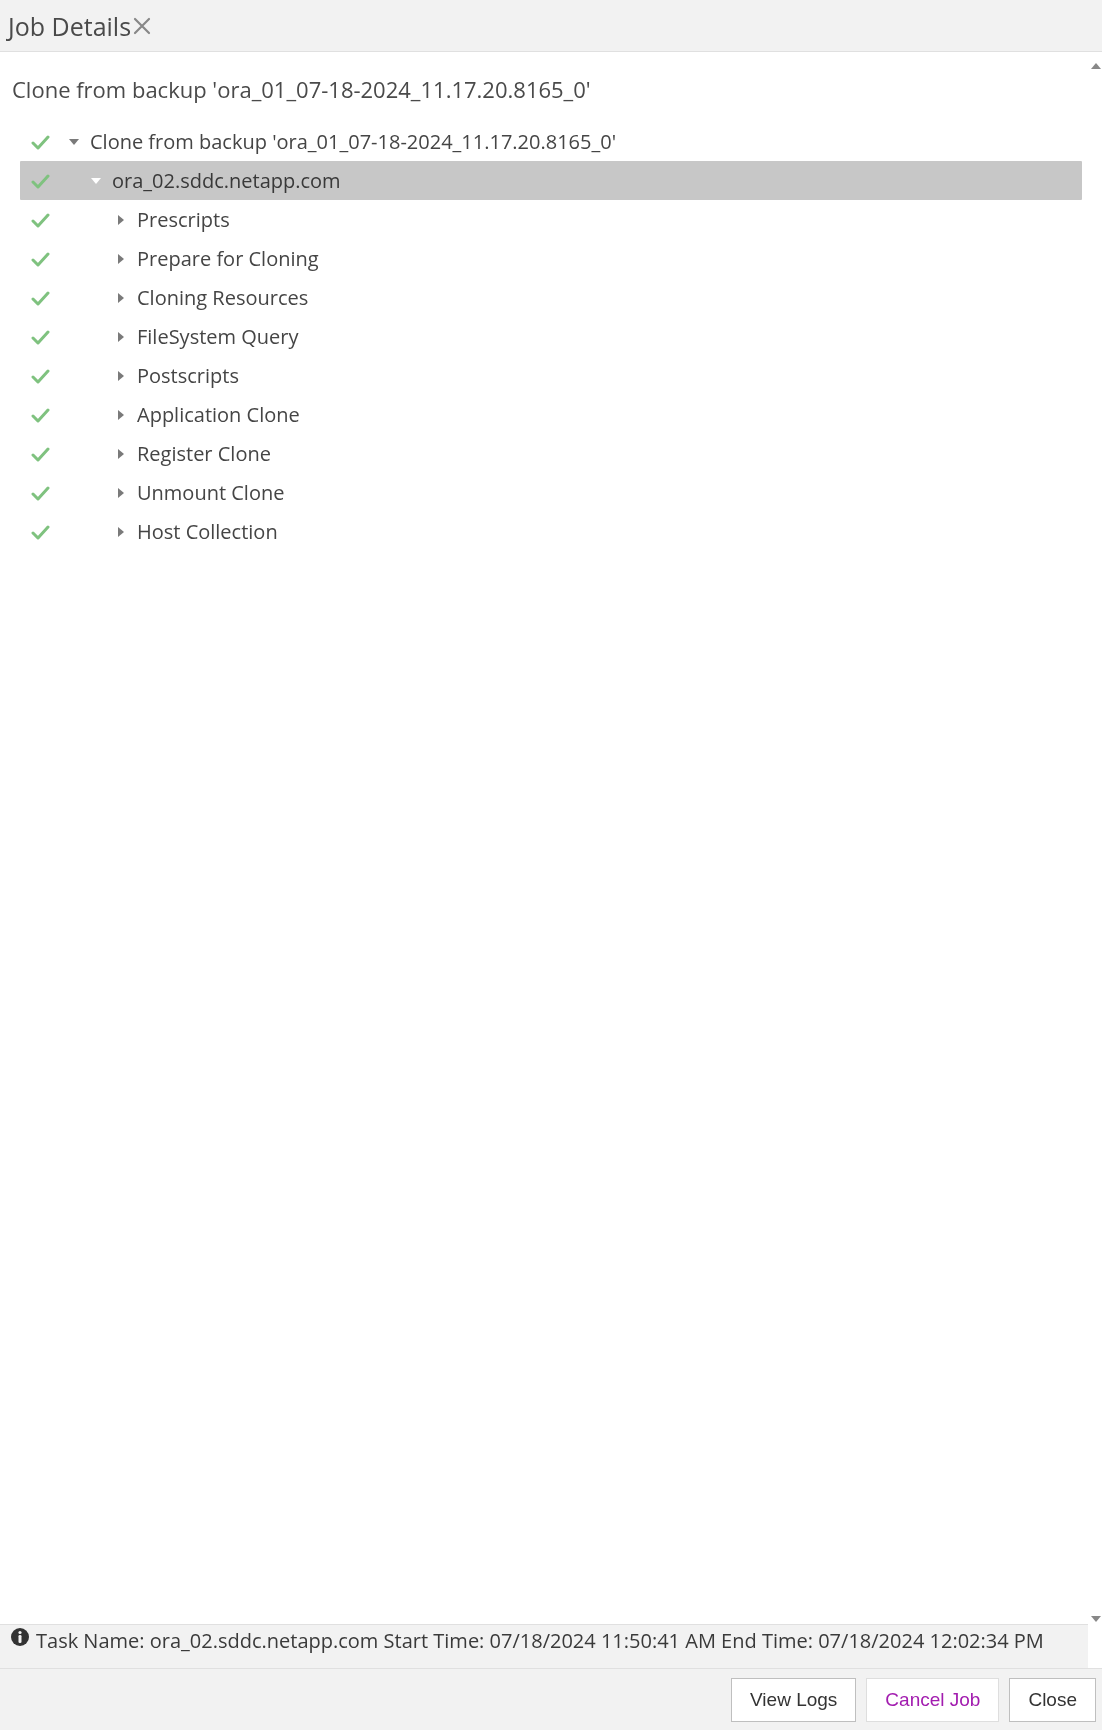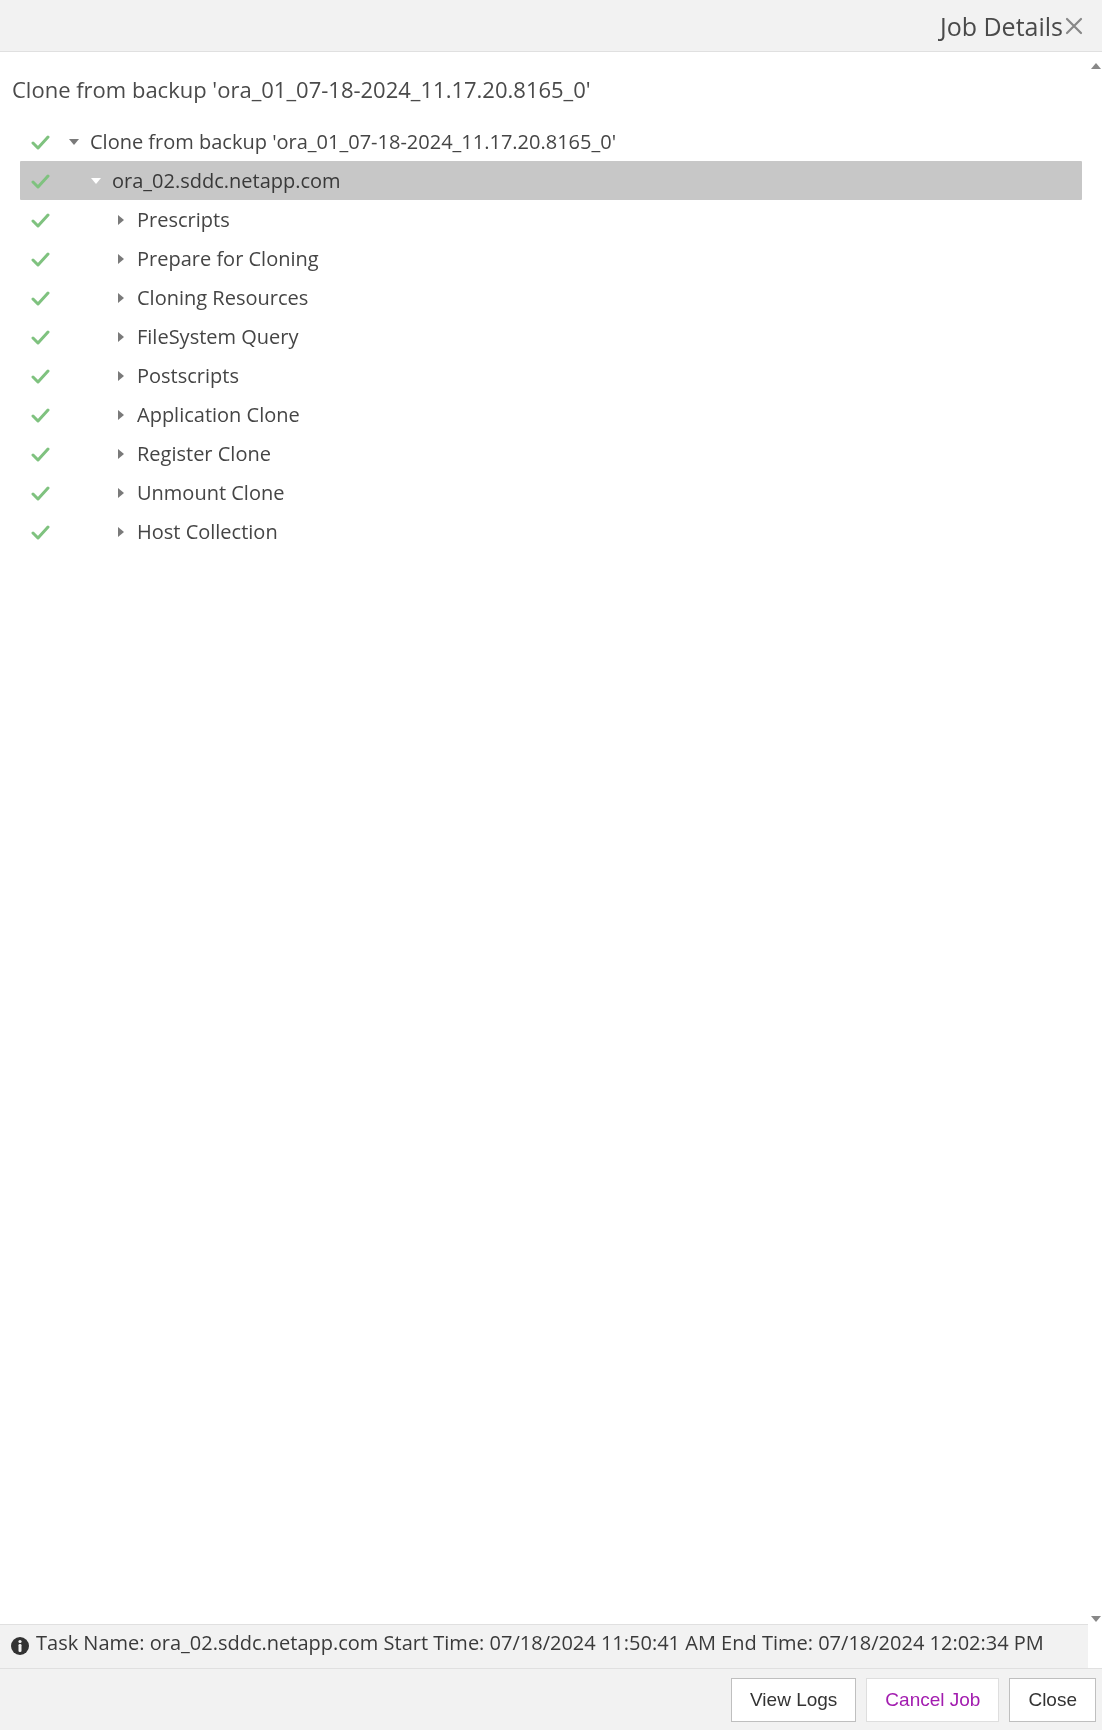--- a/index.html
+++ b/index.html
@@ -10,22 +10,22 @@
     background: #fff;
     color: #424242;
     overflow: hidden;
   }
   .header {
     height: 52px;
     background: #f2f2f2;
     border-bottom: 1px solid #e0e0e0;
     display: flex;
     align-items: center;
-    justify-content: flex-end;
-    padding: 0 17px 0 8px;
+    justify-content: flex-start;
+    padding: 0 0 0 8px;
   }
   .header-title {
     font-size: 25px;
     color: #4a4a4a;
     font-weight: 400;
   }
   .close-x {
     color: #888;
     cursor: pointer;
   }
@@ -74,24 +74,24 @@
     color:#888;
   }
   .scroll-arrow.top { top:55px; }
   .scroll-arrow.bot { top:1608px; }
   .status-bar {
     position:absolute;
     left:0; right:14px;
     top:1624px;
     height:44px;
     display:flex;
-    align-items:flex-end;
+    align-items:flex-start;
     background: #f2f2f2;
     border-top:1px solid #e0e0e0;
-    padding: 12px 10px;
+    padding: 2px 10px;
     font-size:20px;
     color:#3a3a3a;
   }
   .status-bar .info-icon {
     margin-right:6px;
     color:#333;
     display:flex;
   }
   .footer {
     position:absolute;

